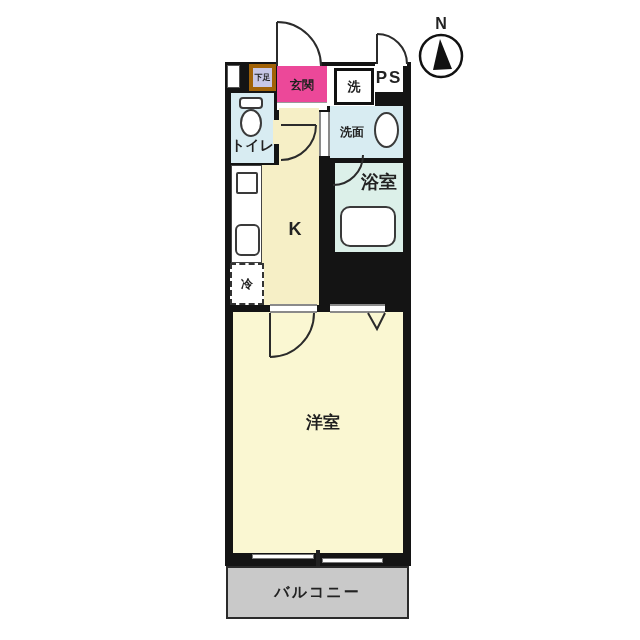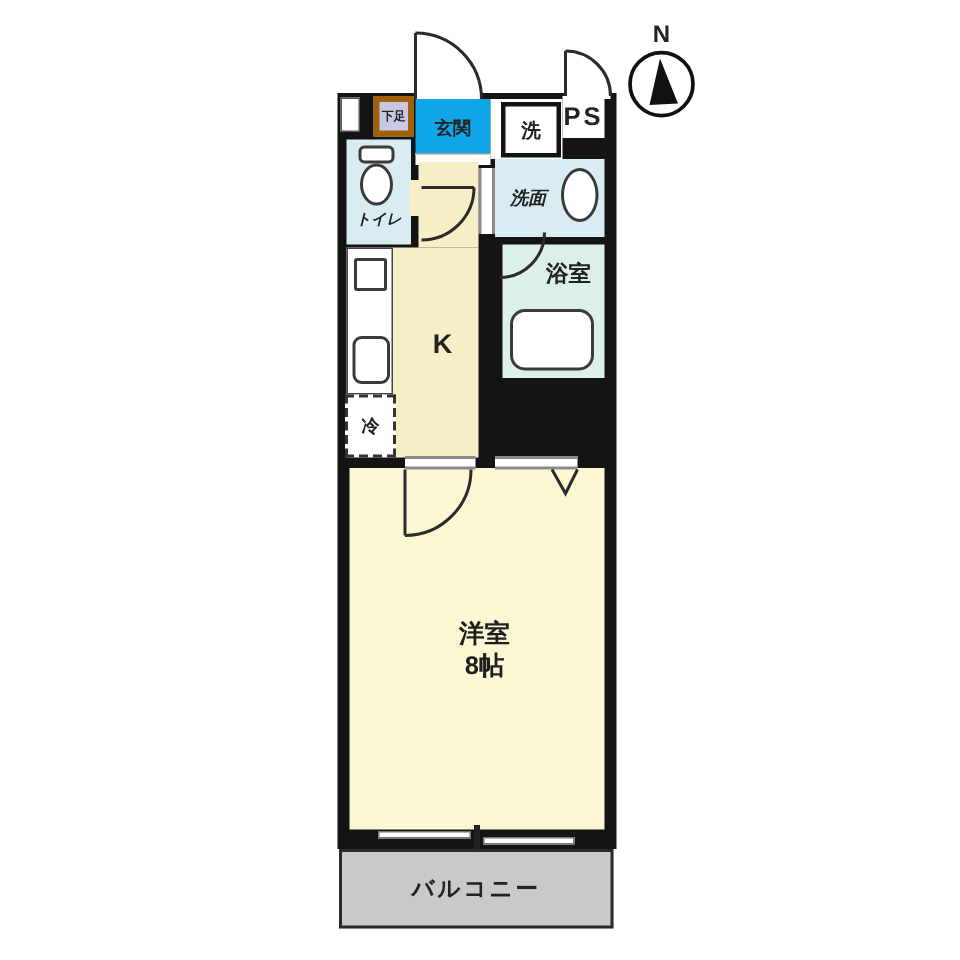--- a/index.html
+++ b/index.html
@@ -4,24 +4,24 @@
 <style>
   html,body{margin:0;padding:0;background:#ffffff;}
   #canvas{position:relative;width:640px;height:640px;background:#ffffff;overflow:hidden;
     font-family:"Liberation Sans","DejaVu Sans",sans-serif;color:#1e1e1e;}
   .abs{position:absolute;box-sizing:border-box;}
   .lbl{display:flex;align-items:center;justify-content:center;font-weight:bold;color:#222;}
   #building{background:#141414;}
   .room{position:absolute;box-sizing:border-box;}
   .k-floor{background:#f6efc6;}
   .bed-floor{background:#faf7d2;}
-  .wet-floor{background:#d8ecf2;font-style:italic;}
+  .wet-floor{background:#d8ecf2;}
   .bath-floor{background:#dcf0e9;}
   .lav-floor{background:#c7c7e6;}
-  .gray-floor{background:#0ea5e9;}
+  .gray-floor{background:#ec4899;}
   .white-floor{background:#ffffff;}
   #balcony{background:#c9c9c9;border:2px solid #2a2a2a;}
   .track{background:#fff;border-top:2px solid #8a8a8a;border-bottom:2px solid #8a8a8a;}
   .vtrack{background:#fff;border-left:2px solid #8a8a8a;border-right:2px solid #8a8a8a;}
   svg{position:absolute;left:0;top:0;pointer-events:none;}
   .fixture{background:#fff;border:2px solid #3a3a3a;}
 </style>
 </head>
 <body>
 
@@ -48,21 +48,21 @@
     <span>洗</span>
   </div>
 
   <div class="room white-floor lbl" style="left:375px;top:64px;width:28px;height:28px;font-size:17px;letter-spacing:2px;">
     <span>PS</span>
   </div>
 
   <div class="room wet-floor" style="left:231px;top:93px;width:43px;height:70px;">
     <div class="abs fixture" style="left:8px;top:4px;width:24px;height:12px;border-radius:4px;"></div>
     <div class="abs fixture" style="left:9px;top:16px;width:22px;height:28px;border-radius:50%;"></div>
-    <div class="abs lbl" style="left:0;top:45px;width:43px;height:16px;font-size:10px;">
+    <div class="abs lbl" style="left:0;top:45px;width:43px;height:16px;font-size:14px;">
       <span>トイレ</span>
     </div>
   </div>
 
   <div class="abs" style="left:273px;top:120px;width:7px;height:24px;background:#f6efc6;"></div>
 
   <div class="room k-floor" style="left:279px;top:108px;width:40px;height:57px;"></div>
   <div class="room k-floor" style="left:262px;top:165px;width:57px;height:140px;">
     <div class="abs lbl" style="left:18px;top:52px;width:30px;height:24px;font-size:18px;">
       <span>K</span>
@@ -81,31 +81,30 @@
   <div class="room wet-floor" style="left:330px;top:106px;width:73px;height:52px;">
     <div class="abs lbl" style="left:2px;top:16px;width:40px;height:20px;font-size:12px;">
       <span>洗面</span>
     </div>
     <div class="abs fixture" style="left:44px;top:6px;width:25px;height:36px;border-radius:50%;"></div>
   </div>
 
   <div class="abs vtrack" style="left:319px;top:112px;width:11px;height:44px;"></div>
 
   <div class="room bath-floor" style="left:335px;top:163px;width:68px;height:89px;">
-    <div class="abs lbl" style="left:24px;top:10px;width:40px;height:18px;font-size:15px;">
+    <div class="abs lbl" style="left:24px;top:10px;width:40px;height:18px;font-size:18px;">
       <span>浴室</span>
     </div>
     <div class="abs fixture" style="left:5px;top:43px;width:56px;height:41px;border-radius:10px;"></div>
   </div>
 
 
   <div class="room bed-floor" style="left:233px;top:312px;width:170px;height:241px;">
     <div class="abs" style="left:0;top:100px;width:180px;text-align:center;font-weight:bold;font-size:17px;line-height:21px;">
       <div>洋室</div>
-      <div>8帖</div>
     </div>
   </div>
 
   <div class="abs track" style="left:270px;top:304px;width:47px;height:9px;"></div>
   <div class="abs track" style="left:330px;top:304px;width:55px;height:9px;"></div>
 
   <div class="abs" style="left:252px;top:554px;width:62px;height:5px;background:#fff;border:1px solid #777;"></div>
   <div class="abs" style="left:322px;top:558px;width:61px;height:5px;background:#fff;border:1px solid #777;"></div>
   <div class="abs" style="left:316px;top:550px;width:4px;height:16px;background:#222;"></div>
 

